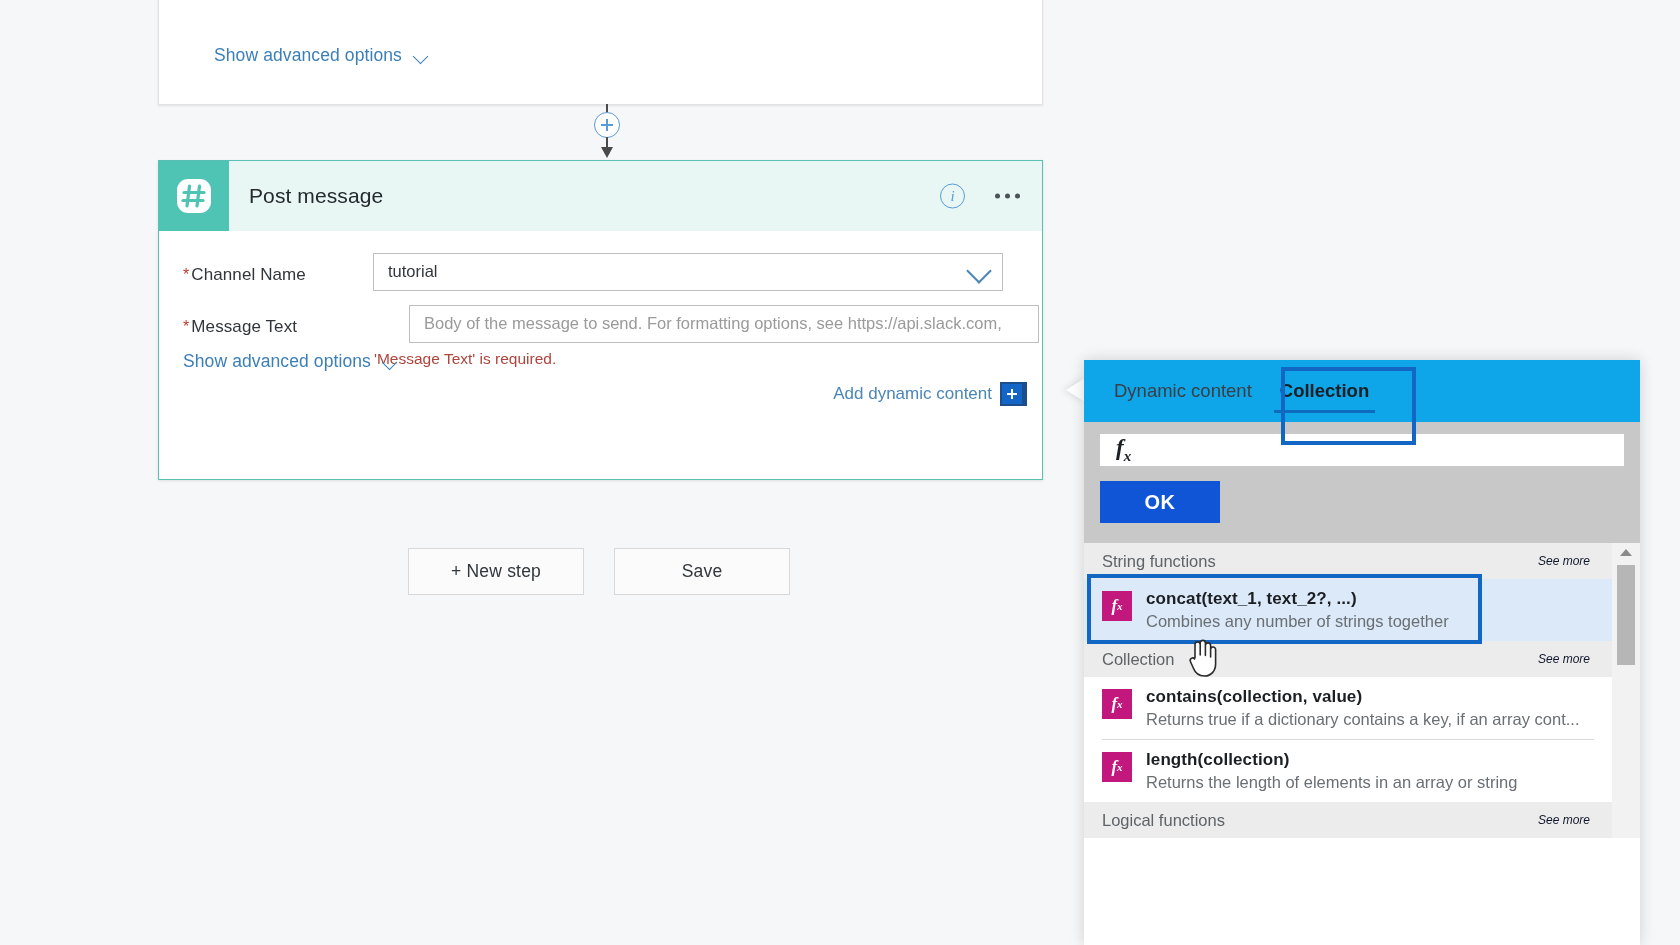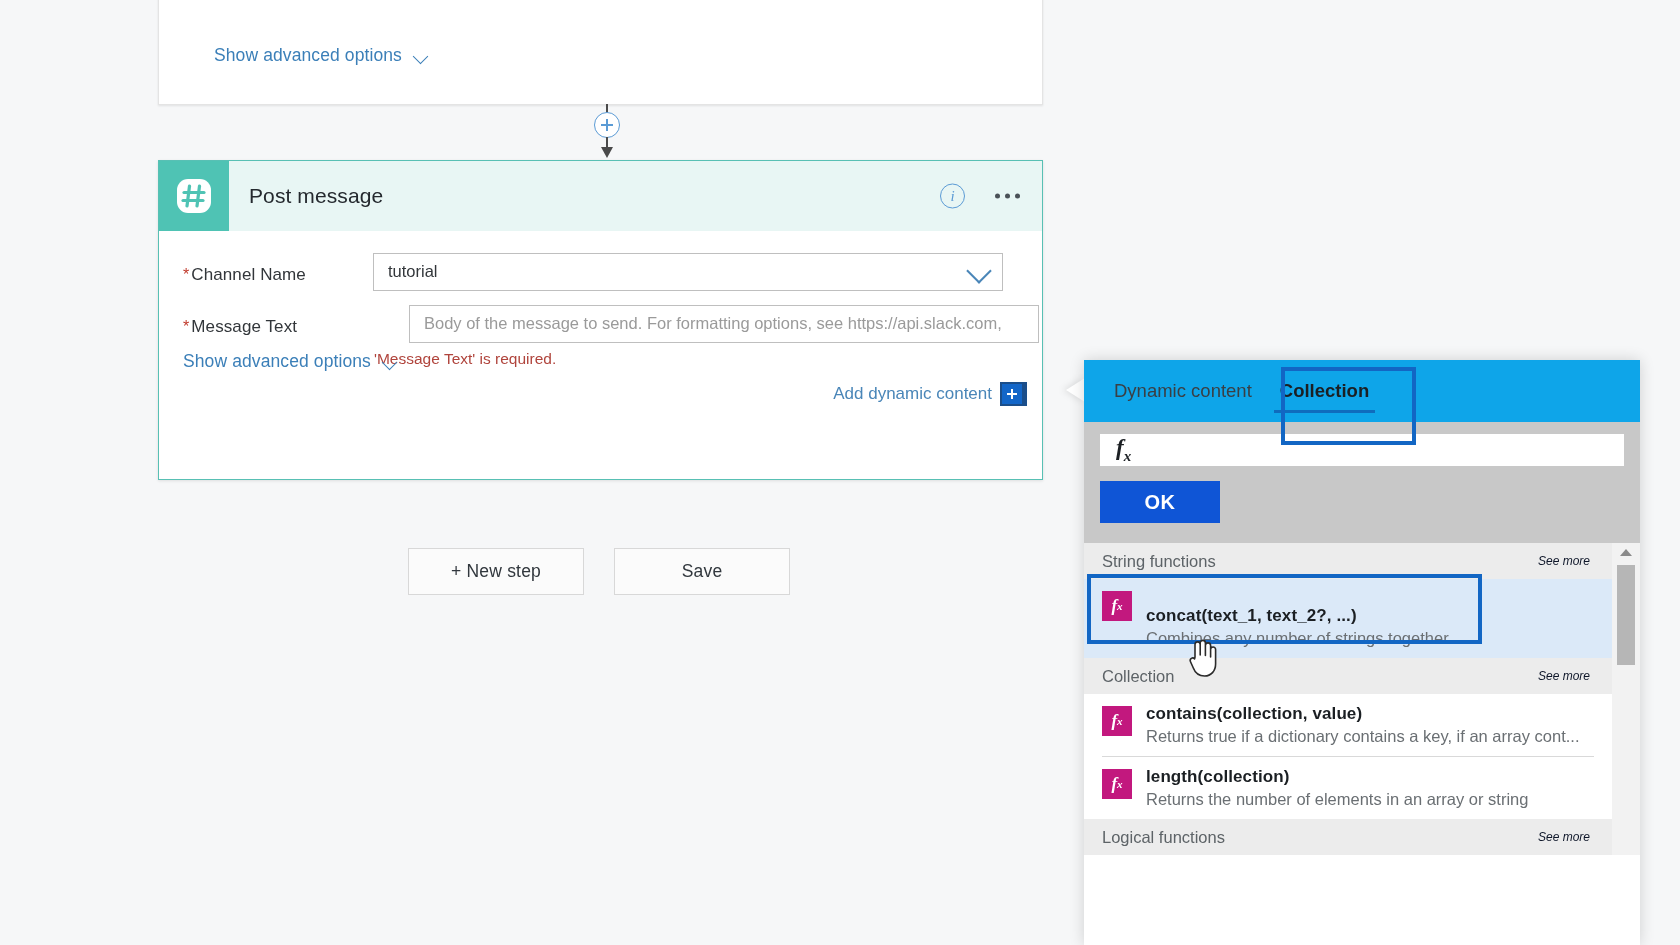--- a/index.html
+++ b/index.html
@@ -380,21 +380,21 @@
       <div class="group-head">
         <span>String functions</span>
         <span class="see-more">See more</span>
       </div>
       <div class="fn-item selected">
         <span class="fx-badge">
             <i>f</i>
             <sub>x</sub>
           </span>
         <span class="fn-texts">
-          <span class="fn-sig" style="display:block;margin-top:17px;">concat(text_1, text_2?, ...)</span>
+          <span class="fn-sig" style="display:block;">concat(text_1, text_2?, ...)</span>
           <span class="fn-desc" style="display:block;">Combines any number of strings together</span>
         </span>
       </div>
 
       <div class="group-head">
         <span>Collection</span>
         <span class="see-more">See more</span>
       </div>
       <div class="fn-item">
         <span class="fx-badge">
@@ -407,21 +407,21 @@
         </span>
       </div>
       <div class="fn-sep"></div>
       <div class="fn-item">
         <span class="fx-badge">
             <i>f</i>
             <sub>x</sub>
           </span>
         <span class="fn-texts">
           <span class="fn-sig" style="display:block;">length(collection)</span>
-          <span class="fn-desc" style="display:block;">Returns the number of elements in an array or string</span>
+          <span class="fn-desc" style="display:block;">Returns the length of elements in an array or string</span>
         </span>
       </div>
 
       <div class="group-head">
         <span>Logical functions</span>
         <span class="see-more">See more</span>
       </div>
 
       <div class="scrollbar">
         <div class="sb-up"></div>

